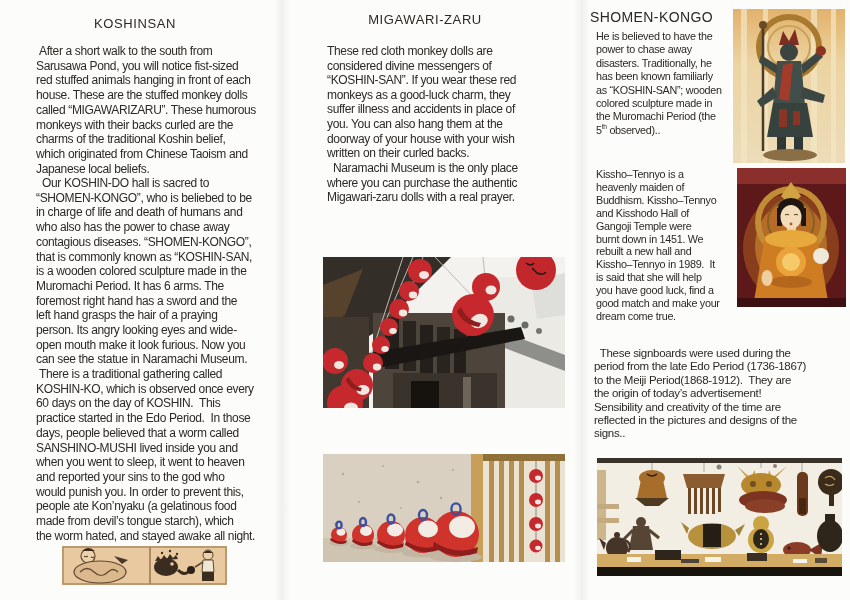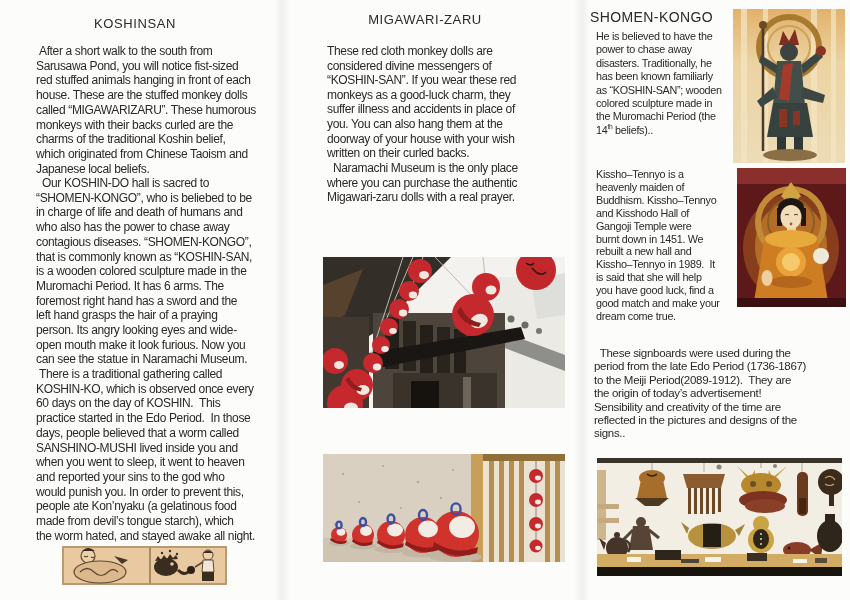--- a/index.html
+++ b/index.html
@@ -268,38 +268,38 @@
 
   <div class="abs" style="left:578px;top:0;width:272px;height:600px;">
     <div class="abs h-sub" style="left:12px;top:9px;width:134px;">SHOMEN-KONGO</div>
     <div class="abs body-r lh-shomen" style="left:18px;top:30px;width:142px;"><span>He is believed to have the
 power to chase away
 disasters. Traditionally, he
 has been known familiarly
 as “KOSHIN-SAN”; wooden
 colored sculpture made in
 the Muromachi Period (the
-14</span><sup>th</sup><span> beliefs)..</span></div>
+5</span><sup>th</sup><span> observed)..</span></div>
 
     <div class="abs body-r lh-kissho" style="left:18px;top:168px;width:142px;">Kissho–Tennyo is a
 heavenly maiden of
 Buddhism. Kissho–Tennyo
 and Kisshodo Hall of
 Gangoji Temple were
 burnt down in 1451. We
 rebuilt a new hall and
 Kissho–Tennyo in 1989.  It
 is said that she will help
 you have good luck, find a
 good match and make your
 dream come true.</div>
 
     <div class="abs body-signs" style="left:16px;top:347px;width:255px;">  These signboards were used during the
 period from the late Edo Period (1736-1867)
-to the Meiji Period(2089-1912).  They are
+to the Meiji Period(1868-1912).  They are
 the origin of today’s advertisement!
 Sensibility and creativity of the time are
 reflected in the pictures and designs of the
 signs..</div>
   </div>
 
   <div class="photo" style="left:733px;top:9px;width:112px;height:154px;">
     <svg width="112" height="154" viewBox="0 0 112 154">
       <defs>
         <linearGradient id="drape" x1="0" y1="0" x2="0" y2="1">

